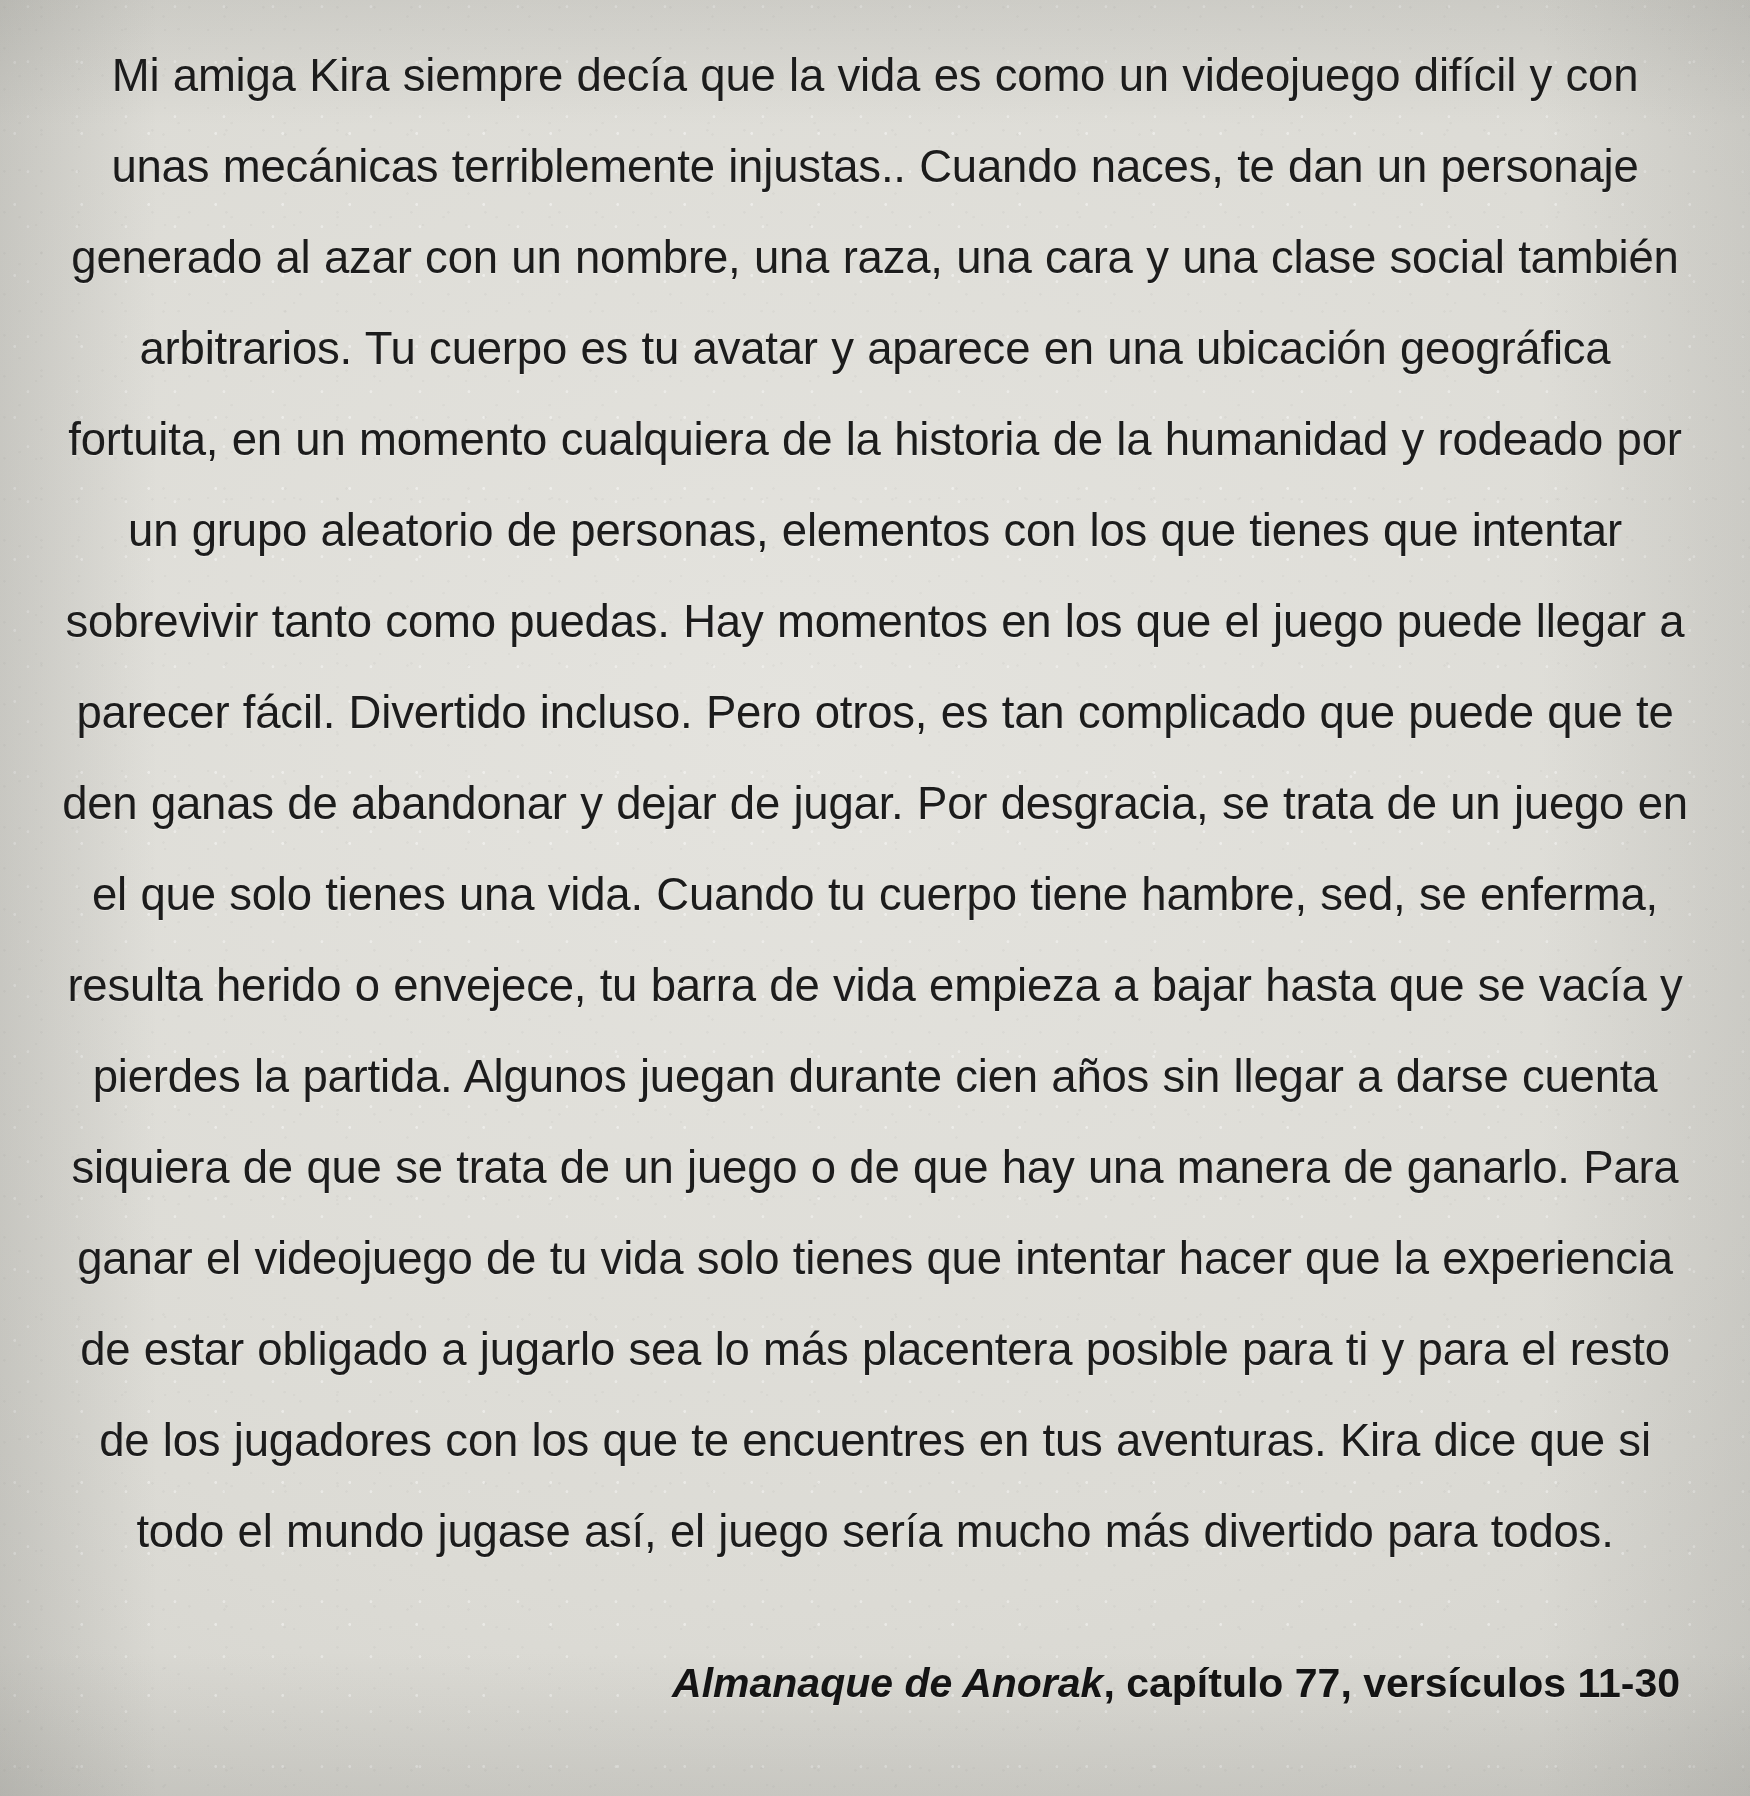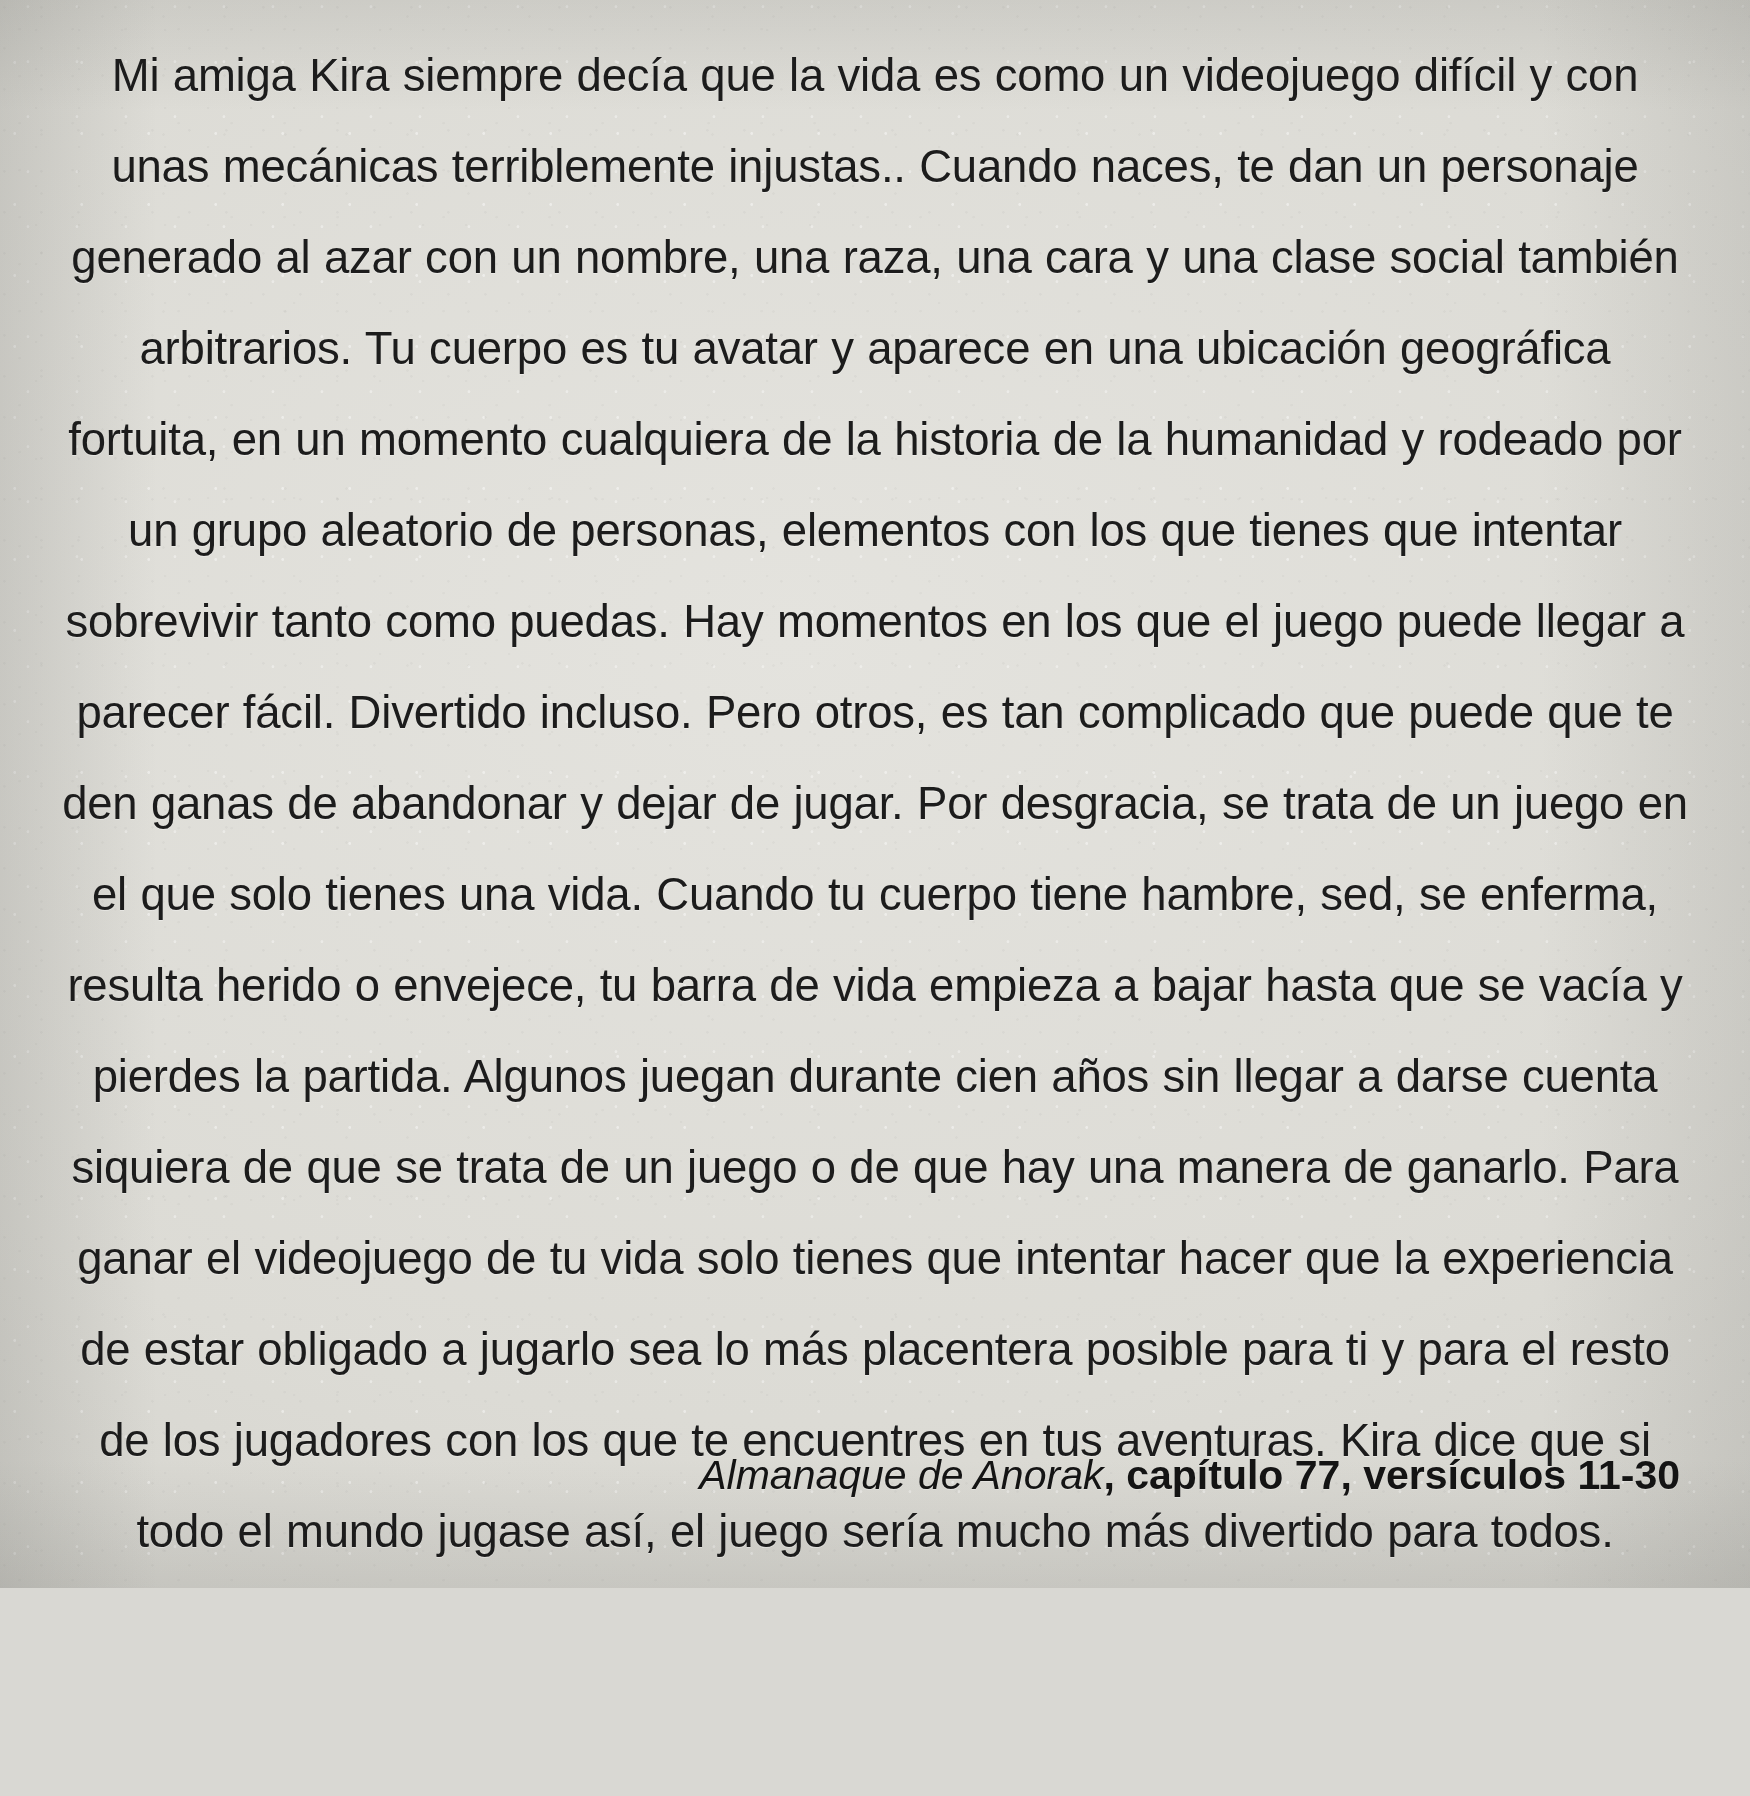--- a/index.html
+++ b/index.html
@@ -11,21 +11,21 @@
     height: 1796px;
     background: #d9d8d3;
     font-family: "Liberation Sans", sans-serif;
     overflow: hidden;
   }
 
   
   .page {
     position: relative;
     width: 1750px;
-    height: 1588px;
+    height: 1796px;
     background:
       radial-gradient(ellipse 120% 90% at 45% 40%, #e4e3de 0%, #dcdbd5 55%, #cfcec8 100%);
     box-sizing: border-box;
   }
   .page::before {
     
     content: "";
     position: absolute;
     inset: 0;
     pointer-events: none;
@@ -77,21 +77,21 @@
     bottom: 88px;
     font-size: 41px;
     line-height: 1.2;
     color: #141414;
     font-weight: 700;
     white-space: nowrap;
     text-shadow: 0 1px 0 rgba(255,255,255,0.3);
   }
   .attribution .work {
     font-style: italic;
-    font-weight: 400;
+    font-weight: 700;
   }
 </style>
 </head>
 <body>
 
 <div class="page">
   <div class="content">
     <p class="body-text">Mi amiga Kira siempre decía que la vida es como un videojuego difícil y con unas mecánicas terriblemente injustas.. Cuando naces, te dan un personaje generado al azar con un nombre, una raza, una cara y una clase social también arbitrarios. Tu cuerpo es tu avatar y aparece en una ubicación geográfica fortuita, en un momento cualquiera de la historia de la humanidad y rodeado por un grupo aleatorio de personas, elementos con los que tienes que intentar sobrevivir tanto como puedas. Hay momentos en los que el juego puede llegar a parecer fácil. Divertido incluso. Pero otros, es tan complicado que puede que te den ganas de abandonar y dejar de jugar. Por desgracia, se trata de un juego en el que solo tienes una vida. Cuando tu cuerpo tiene hambre, sed, se enferma, resulta herido o envejece, tu barra de vida empieza a bajar hasta que se vacía y pierdes la partida. Algunos juegan durante cien años sin llegar a darse cuenta siquiera de que se trata de un juego o de que hay una manera de ganarlo. Para ganar el videojuego de tu vida solo tienes que intentar hacer que la experiencia de estar obligado a jugarlo sea lo más placentera posible para ti y para el resto de los jugadores con los que te encuentres en tus aventuras. Kira dice que si todo el mundo jugase así, el juego sería mucho más divertido para todos.</p>
   </div>
 

